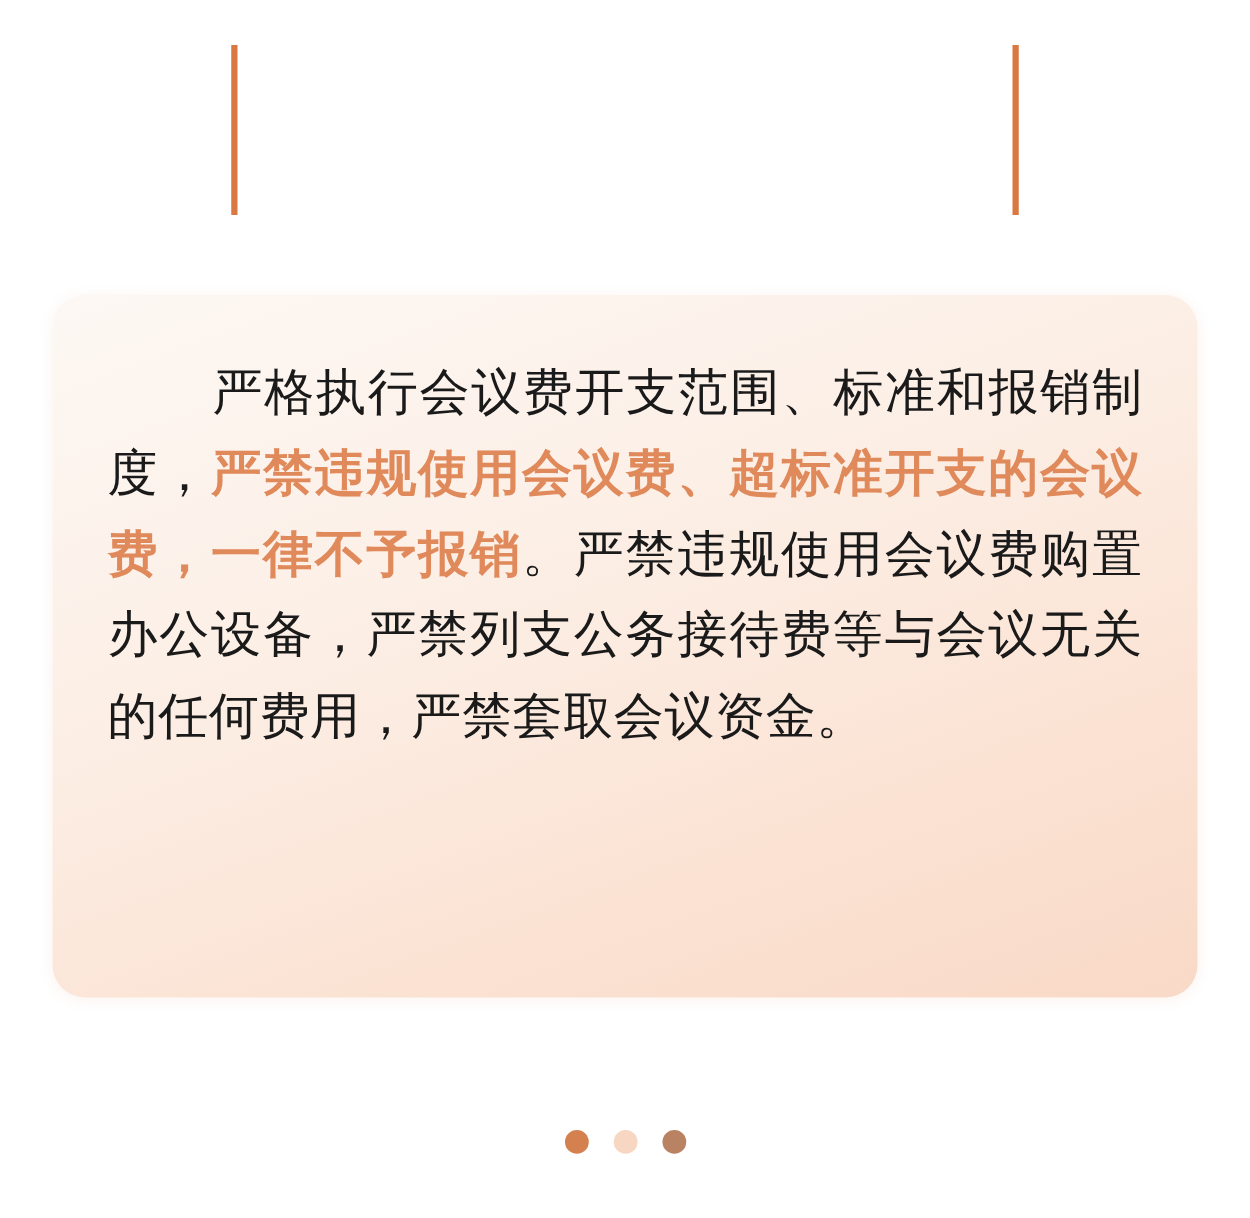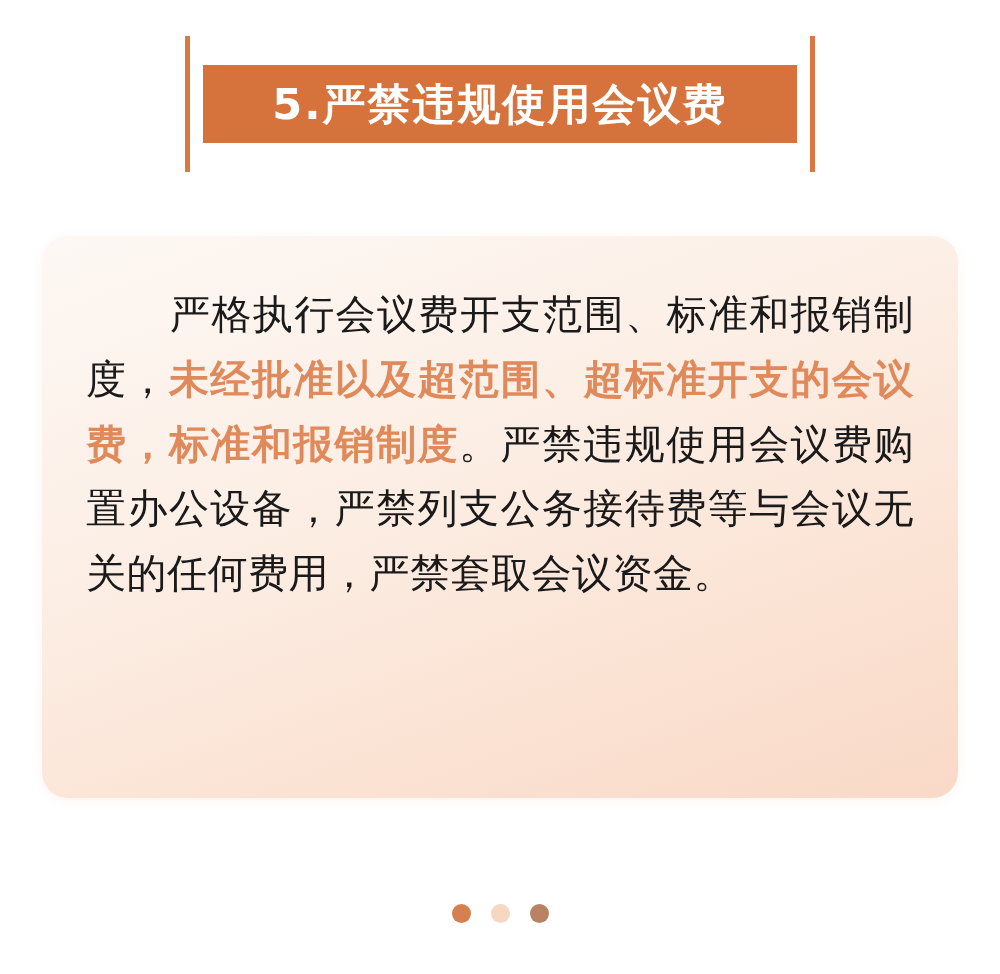--- a/index.html
+++ b/index.html
@@ -108,28 +108,25 @@
   }
 </style>
 </head>
 <body>
 
 <div class="page">
 
   <div class="title-wrap">
     <span class="title-rule left"></span>
     <span class="title-rule right"></span>
-    <div class="title-box">
-      <span class="title-text">5.严禁违规使用会议费</span>
-    </div>
   </div>
 
   <div class="card">
     <p class="card-text">
-      <span>严格执行会议费开支范围、标准和报销制度，</span><span class="hl">未经批准以及超范围、超标准开支的会议费，标准和报销制度</span><span>。严禁违规使用会议费购置办公设备，严禁列支公务接待费等与会议无关的任何费用，严禁套取会议资金。</span>
+      <span>严格执行会议费开支范围、标准和报销制度，</span><span class="hl">严禁违规使用会议费、超标准开支的会议费，一律不予报销</span><span>。严禁违规使用会议费购置办公设备，严禁列支公务接待费等与会议无关的任何费用，严禁套取会议资金。</span>
     </p>
   </div>
 
   <div class="dots">
     <span class="dot" style="background:#d4804f"></span>
     <span class="dot" style="background:#f7d6c2"></span>
     <span class="dot" style="background:#b98263"></span>
   </div>
 
 </div>

